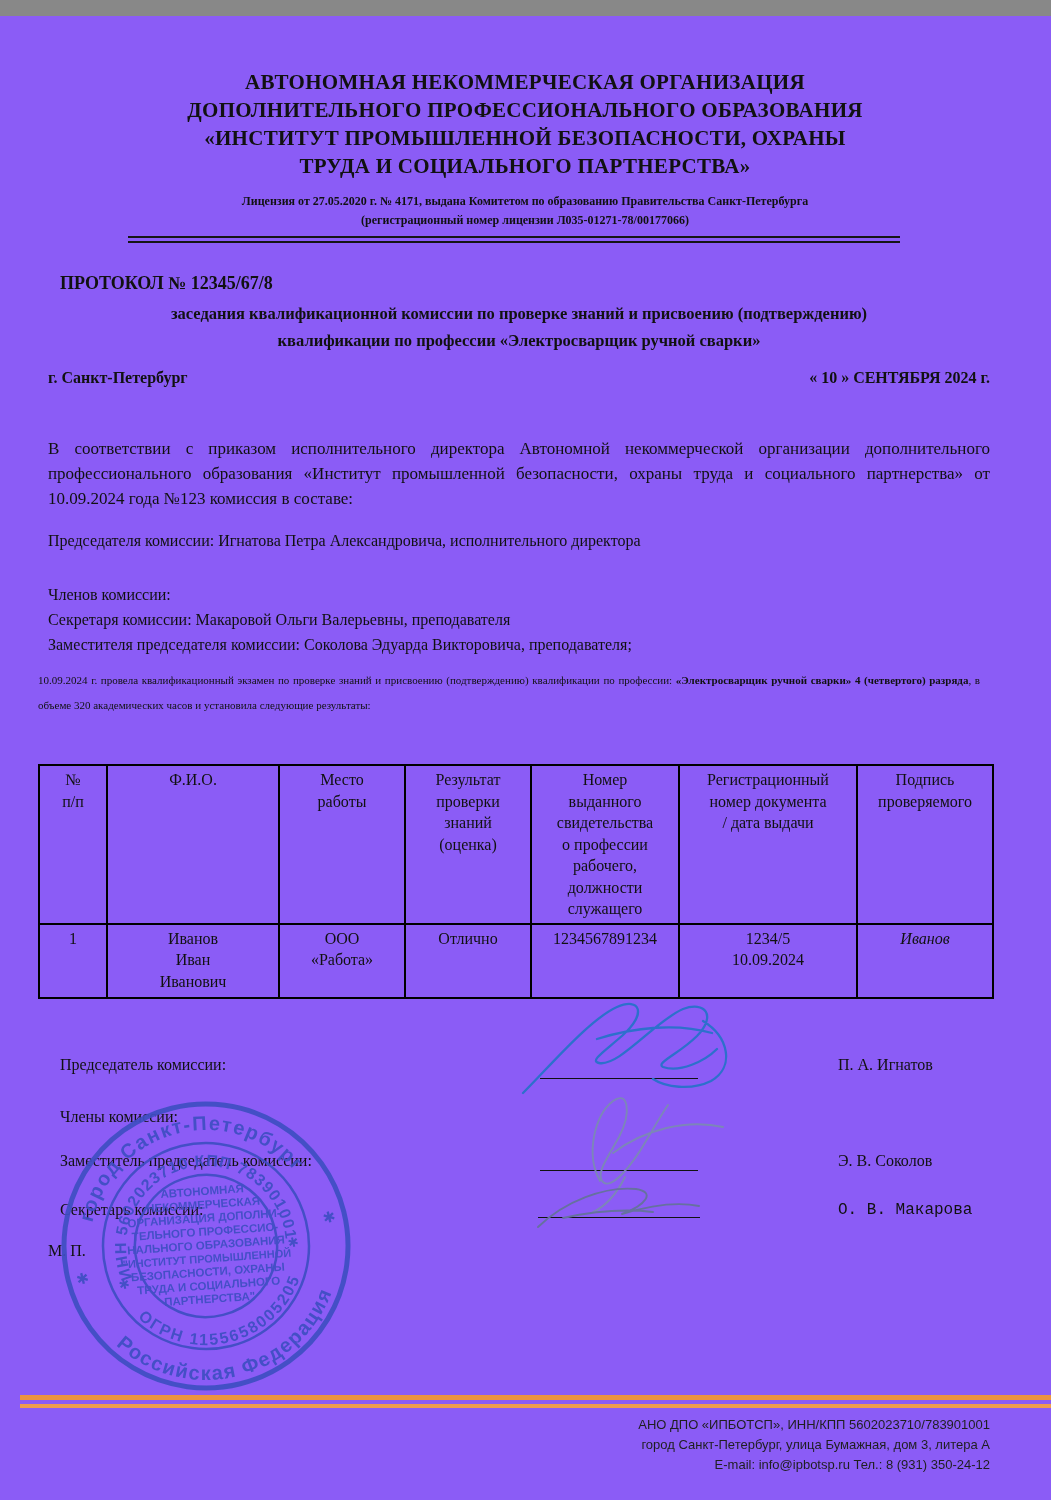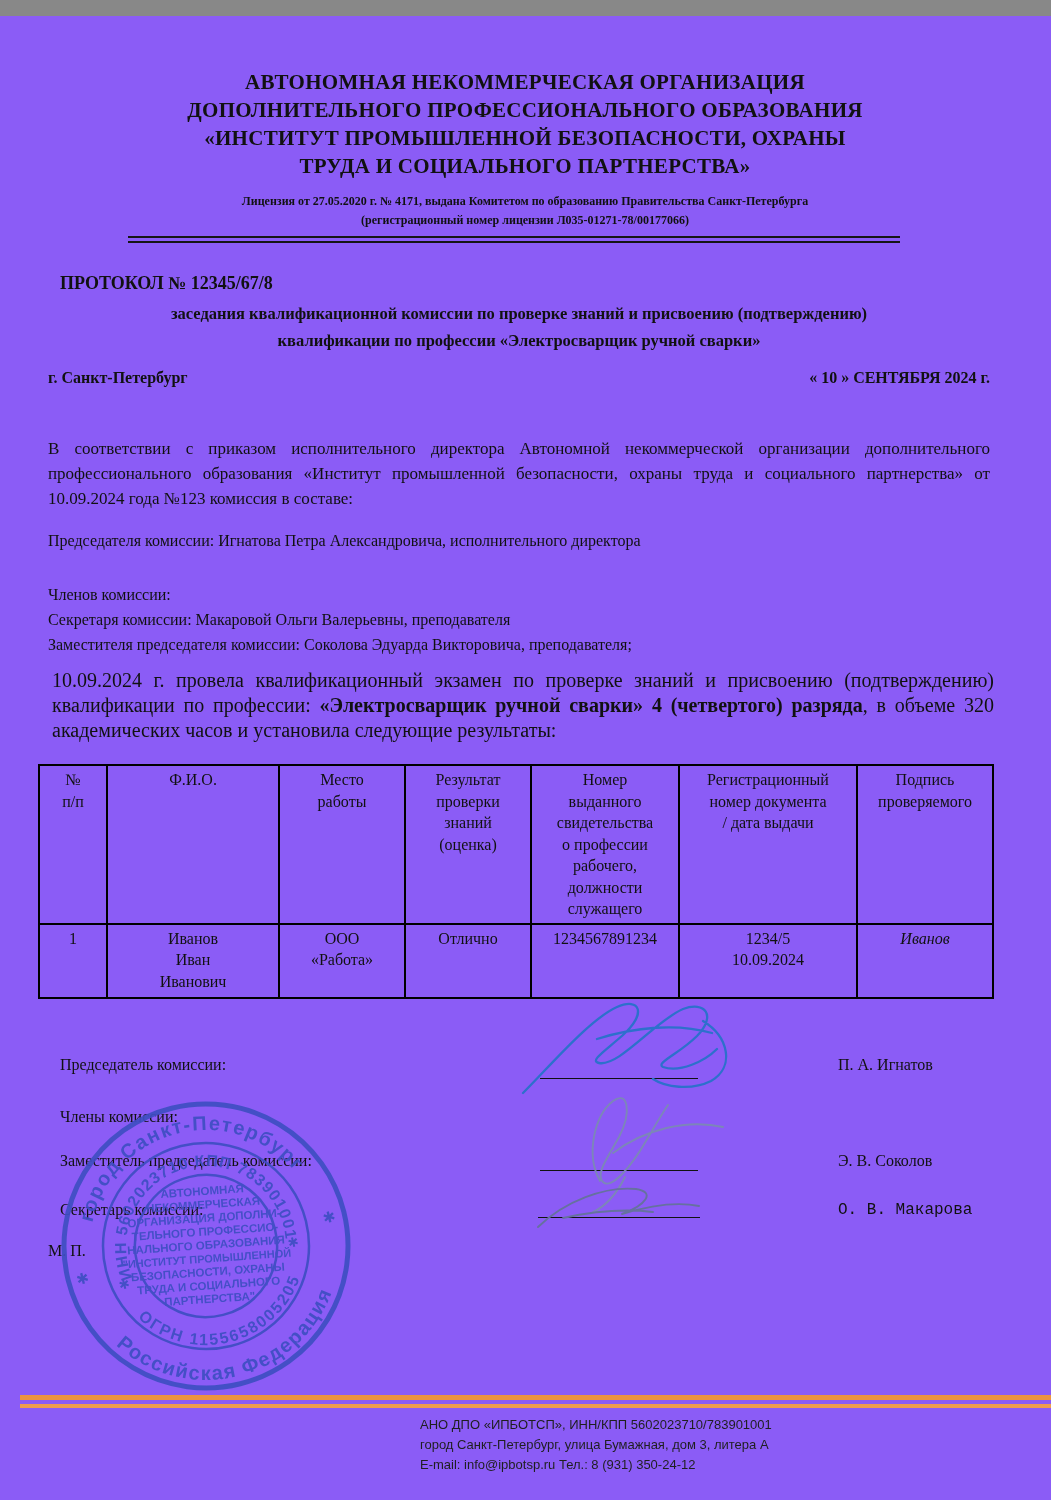--- a/index.html
+++ b/index.html
@@ -19,41 +19,41 @@
   .proto-title{left:60px; top:257px; width:930px; text-align:left;
        font-weight:bold; font-size:18px;}
   .proto-sub{left:48px; top:284px; width:942px; text-align:center;
        font-weight:bold; font-size:16.5px; line-height:27px;}
   .citydate{left:48px; top:353px; width:942px; font-weight:bold; font-size:16px;}
   .citydate .right{float:right;}
   .para{left:48px; top:420px; width:942px; font-size:17px; line-height:25px;
        text-align:justify;}
   .line1{left:48px; top:516px; width:942px; font-size:16px;}
   .line2{left:48px; top:566px; width:942px; font-size:16px; line-height:25px;}
-  .para2{left:52px; top:652px; width:942px; font-size:20px; line-height:25px;
+  .para2{left:38px; top:652px; width:942px; font-size:11px; line-height:25px;
        text-align:justify;}
   .para2 .b{font-weight:bold;}
   
   .tablewrap{left:38px; top:748px; width:954px;}
   table.results{border-collapse:collapse; width:954px; table-layout:fixed;}
   table.results td{border:2px solid #000; vertical-align:top; text-align:center;
        font-size:16px; line-height:21.5px; padding:3px 4px; white-space:pre-line;
        overflow:hidden;}
   table.results .data td{height:66px;}
   td.fio{text-align:left; padding-left:10px;}
   td.sign{font-style:italic;}
   
   .sig-label{font-size:16px;}
   .sig-name{font-size:16px;}
   .sigline{position:absolute; height:0; border-top:1.6px solid #111;}
   .mp{font-size:16px;}
   
   .f-rule1{left:20px; top:1379px; width:1031px; height:5px; background:#EC9340;}
   .f-rule2{left:20px; top:1388px; width:1031px; height:4px; background:#EF9C4E;}
-  .footer-text{left:420px; top:1399px; width:570px; 
+  .footer-text{left:420px; top:1399px; width:570px; text-align:right;
        font-family:"Liberation Sans","DejaVu Sans",sans-serif;
        font-size:13px; line-height:20px; color:#1f1f1f;}
   
   svg{display:block;}
   .stamp{left:56px; top:1080px; opacity:.92; pointer-events:none;}
   .autographs{left:505px; top:975px; pointer-events:none;}
   .stamp text{font-family:"Liberation Sans","DejaVu Sans",sans-serif; font-weight:bold;}
 </style>
 </head>
 <body>

